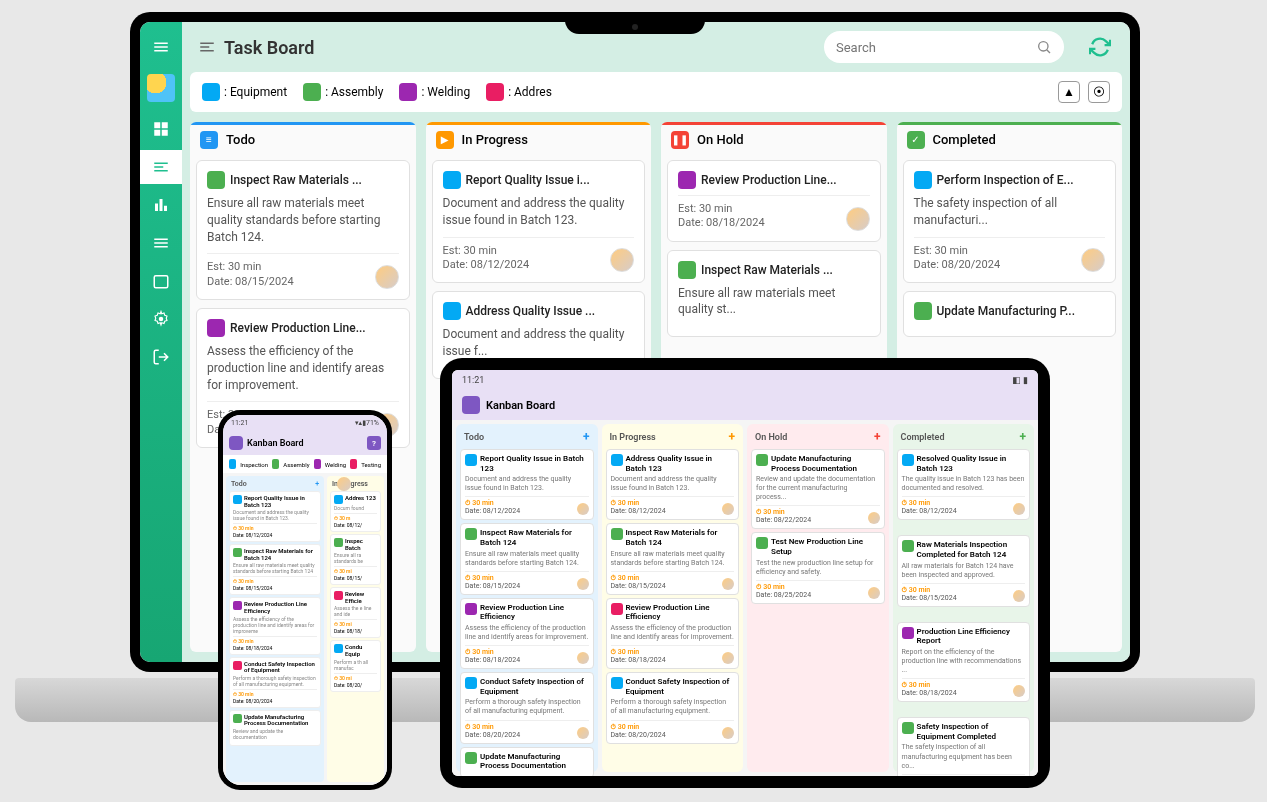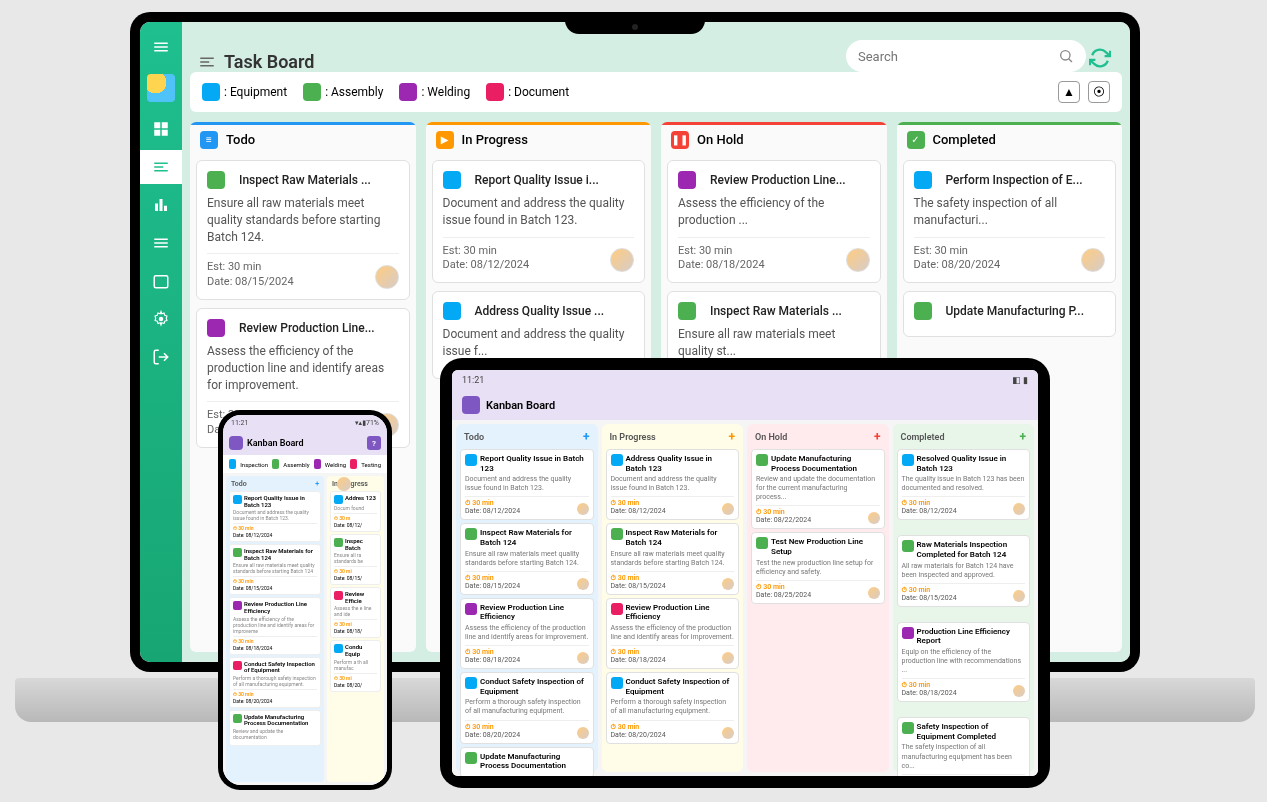--- a/index.html
+++ b/index.html
@@ -15,21 +15,21 @@
 
 .app-desktop { width: 100%; height: 100%; background: #fff; border-radius: 10px; display: flex; overflow: hidden; }
 
 .sidebar { width: 42px; background: linear-gradient(180deg,#1fbf8f,#17a673); display: flex; flex-direction: column; align-items: center; padding-top: 8px; gap: 4px; }
 .sidebar-logo { width: 28px; height: 28px; background: radial-gradient(circle at 30% 30%, #ffd54f 40%, #4fc3f7 40%); border-radius: 4px; margin: 6px 0; }
 .sidebar-btn { width: 42px; height: 34px; display:flex; align-items:center; justify-content:center; color:#fff; cursor:pointer; }
 .sidebar-btn svg { width: 18px; height: 18px; }
 .sidebar-btn.active { background: #fff; color: #1fbf8f; }
 
 .main { flex: 1; display: flex; flex-direction: column; background: #d4eee4; }
-.topbar { height: 50px; display:flex; align-items:flex-end; padding: 0 16px; gap: 0; }
+.topbar { height: 50px; display:flex; align-items:center; padding: 0 16px; gap: 22px; }
 .topbar-title { font-size: 18px; font-weight: 600; color: #333; flex:0 0 auto; display:flex; align-items:center; gap:8px;}
 .topbar-spacer { flex: 1; }
 .search-box { width: 240px; height: 32px; background:#fff; border-radius:16px; display:flex; align-items:center; padding:0 12px; gap:8px; }
 .search-box input { flex:1; border:none; outline:none; font-size:13px; }
 .refresh-btn { width:28px; height:28px; display:flex; align-items:center; justify-content:center; color:#1fbf8f; cursor:pointer;}
 
 .legend-bar { height: 40px; background:#fff; margin: 0 8px; border-radius:6px; display:flex; align-items:center; padding:0 12px; gap:16px; font-size:12px;}
 .legend-item { display:flex; align-items:center; gap:4px; }
 .legend-chip { width:18px; height:18px; border-radius:4px; display:flex; align-items:center; justify-content:center; color:#fff; font-size:10px;}
 .legend-actions { margin-left:auto; display:flex; gap:8px; }
@@ -39,21 +39,21 @@
 .column { flex:1; background:#fafafa; border-radius:6px; display:flex; flex-direction:column; overflow:hidden; }
 .col-header { height:32px; display:flex; align-items:center; gap:8px; padding:0 10px; font-size:13px; font-weight:500; border-top:3px solid; }
 .col-todo .col-header { border-color:#2196f3; }
 .col-progress .col-header { border-color:#ff9800; }
 .col-hold .col-header { border-color:#f44336; }
 .col-done .col-header { border-color:#4caf50; }
 .col-icon { width:18px; height:18px; border-radius:4px; display:flex; align-items:center; justify-content:center; color:#fff; font-size:10px;}
 .col-body { flex:1; padding:6px; display:flex; flex-direction:column; gap:8px; overflow:hidden; }
 
 .card { background:#fff; border:1px solid #e0e0e0; border-radius:6px; padding:10px; font-size:12px; }
-.card-title-row { display:flex; align-items:center; gap:14px; margin-bottom:6px;}
+.card-title-row { display:flex; align-items:center; gap:5px; margin-bottom:6px;}
 .card-tag { width:18px; height:18px; border-radius:4px; flex-shrink:0;}
 .card-title { font-weight:500; color:#222; }
 .card-desc { color:#555; line-height:1.4; margin-bottom:8px; min-height:28px;}
 .card-footer { display:flex; align-items:flex-end; justify-content:space-between; font-size:11px; color:#666; border-top:1px solid #eee; padding-top:6px;}
 .card-meta div { line-height:1.3;}
 .avatar { width:24px; height:24px; border-radius:50%; background:linear-gradient(135deg,#ffcc80,#d7ccc8); border:1px solid #ddd;}
 
 
 .tablet { position:absolute; bottom:14px; left:440px; width:610px; height:430px; background:#000; border-radius:22px; padding:12px; z-index:20;}
 .tablet-screen { width:100%; height:100%; background:#fff; border-radius:6px; overflow:hidden; display:flex; flex-direction:column;}
@@ -202,21 +202,21 @@
           <div class="legend-item">
               <span class="legend-chip tag-assembly"></span>
               <span>: Assembly</span>
             </div>
           <div class="legend-item">
               <span class="legend-chip tag-welding"></span>
               <span>: Welding</span>
             </div>
           <div class="legend-item">
               <span class="legend-chip tag-testing"></span>
-              <span>: Document</span>
+              <span>: Addres</span>
             </div>
           <div class="legend-actions">
             <div class="legend-act">▲</div>
             <div class="legend-act">⦿</div>
           </div>
         </div>
         <div class="board">
           <div class="column col-todo">
             <div class="col-header">
                 <span class="col-icon ci-todo">≡</span>
@@ -287,21 +287,20 @@
             <div class="col-header">
                 <span class="col-icon ci-hold">❚❚</span>
                 <span>On Hold</span>
               </div>
             <div class="col-body" id="d-hold">
                 <div class="card">
     <div class="card-title-row">
                     <span class="card-tag tag-welding"></span>
                     <span class="card-title">Review Production Line...</span>
                   </div>
-    <div class="card-desc">Assess the efficiency of the production ...</div>
     <div class="card-footer">
                     <div class="card-meta">
                       <div>Est: 30 min</div>
                       <div>Date: 08/18/2024</div>
                     </div>
                     <div class="avatar"></div>
                   </div>
   </div>
                 <div class="card">
     <div class="card-title-row">
@@ -565,21 +564,21 @@
                   <div class="tcard-date">Date: 08/15/2024</div>
                 </div>
                 <div class="tavatar"></div>
               </div>
   </div>
             <div class="tcard">
     <div class="tcard-title-row">
                 <span class="tcard-tag tag-welding"></span>
                 <span class="tcard-title">Production Line Efficiency Report</span>
               </div>
-    <div class="tcard-desc">Equip on the efficiency of the production line with recommendations ...</div>
+    <div class="tcard-desc">Report on the efficiency of the production line with recommendations ...</div>
     <div class="tcard-footer">
                 <div>
                   <div class="tcard-est">⏱ 30 min</div>
                   <div class="tcard-date">Date: 08/18/2024</div>
                 </div>
                 <div class="tavatar"></div>
               </div>
   </div>
             <div class="tcard">
     <div class="tcard-title-row">

